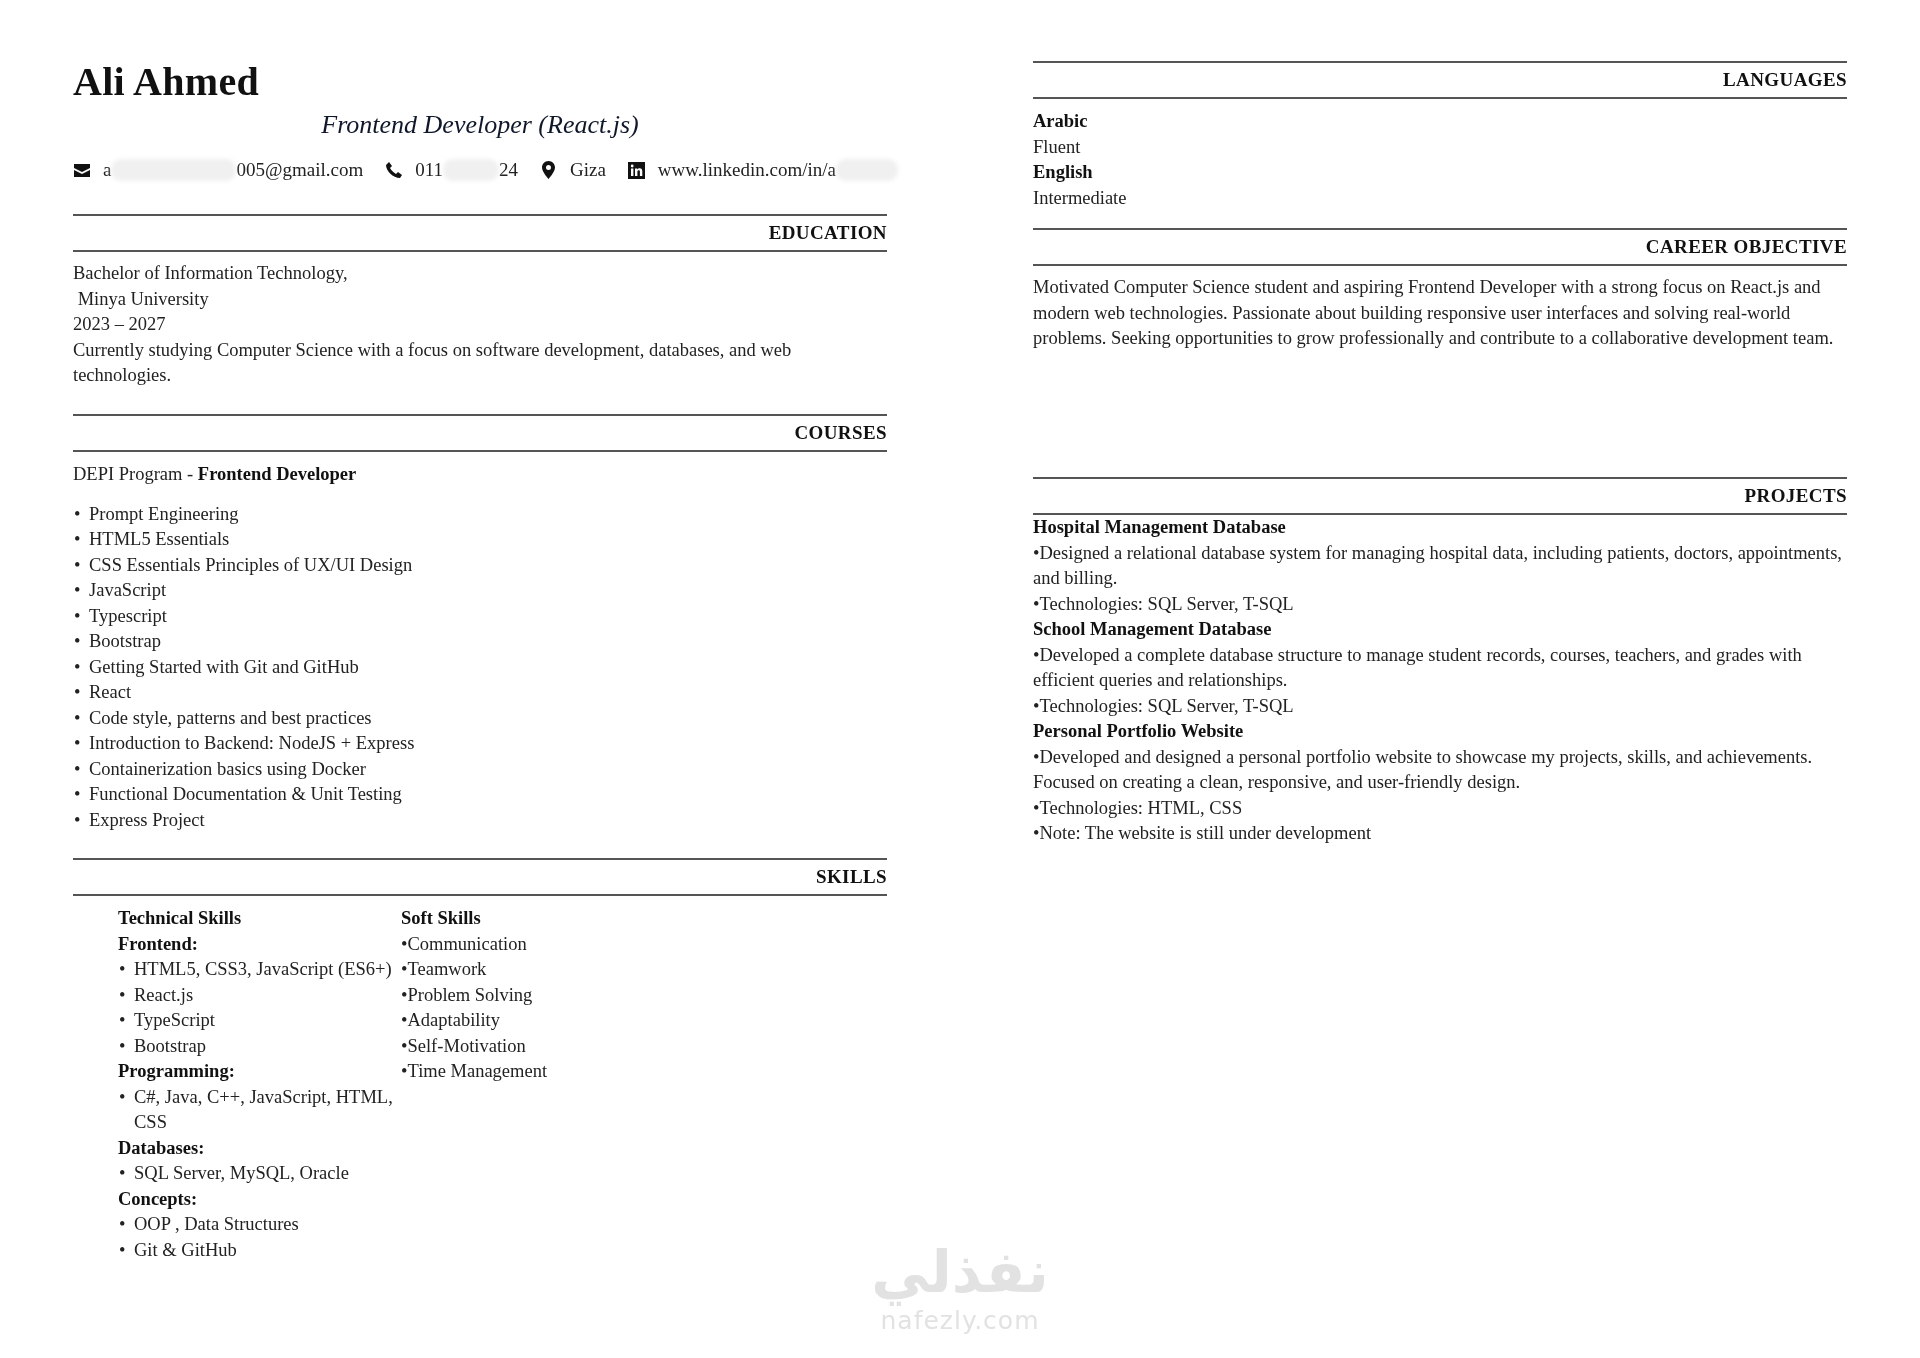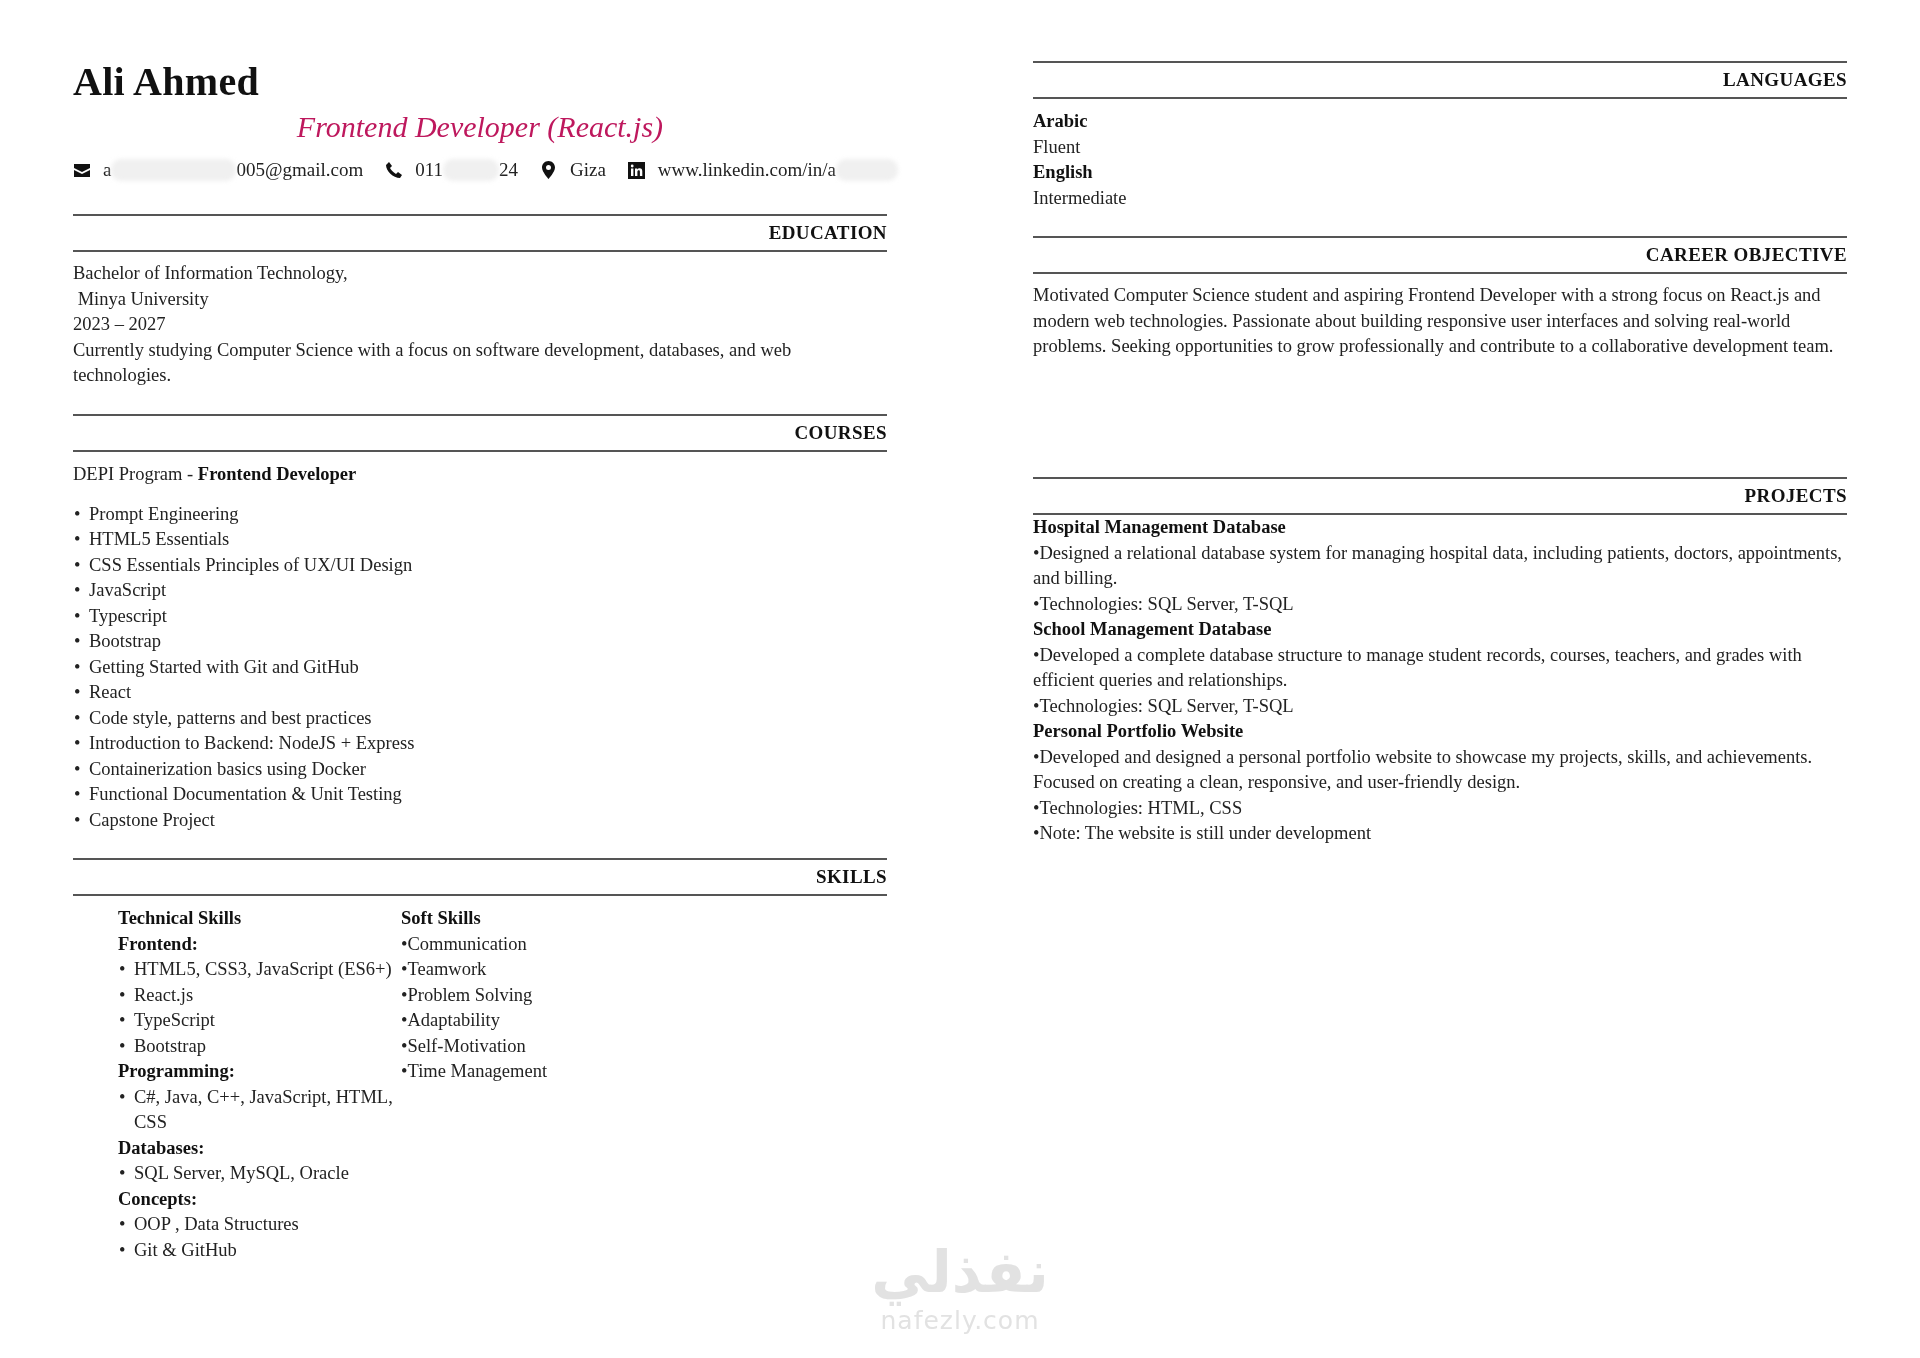--- a/index.html
+++ b/index.html
@@ -4,21 +4,21 @@
 <style>
   html, body { margin:0; padding:0; background:#ffffff; }
   body { width:1920px; height:1358px; position:relative; overflow:hidden;
          font-family:"Liberation Serif","DejaVu Serif",serif; color:#222; }
   .col { position:absolute; }
   .left { left:73px; top:0; width:814px; }
   .right { left:1033px; top:0; width:814px; }
   .name { position:absolute; left:0; width:814px; top:58px; text-align:left;
           font-size:40px; font-weight:bold; color:#111; letter-spacing:0.3px; }
   .title { position:absolute; left:0; width:814px; top:110px; text-align:center;
-           font-size:30px; font-style:italic; color:#be185d; }
+           font-size:26px; font-style:italic; color:#0f172a; }
   .contacts { position:absolute; left:0; top:159px; width:814px; display:flex; align-items:center;
               font-size:19px; color:#222; white-space:nowrap; }
   .contact { display:flex; align-items:center; margin-right:22px; }
   .contact .ic { width:18px; height:18px; display:inline-flex; align-items:center; justify-content:center; margin-right:12px; }
   .blur { display:inline-block; height:22px; background:#f0f0f0; border-radius:10px; filter:blur(2px); vertical-align:middle; }
   .section { position:absolute; left:0; width:814px; }
   .sec-head { border-top:2px solid #555; border-bottom:2px solid #555; height:34px; line-height:34px;
               text-align:right; font-weight:bold; font-size:19px; color:#111; letter-spacing:0.4px; }
   .body { font-size:18.5px; line-height:25.5px; color:#222; }
   .p { margin:0; }
@@ -104,21 +104,21 @@
         <li>CSS Essentials Principles of UX/UI Design</li>
         <li>JavaScript</li>
         <li>Typescript</li>
         <li>Bootstrap</li>
         <li>Getting Started with Git and GitHub</li>
         <li>React</li>
         <li>Code style, patterns and best practices</li>
         <li>Introduction to Backend: NodeJS + Express</li>
         <li>Containerization basics using Docker</li>
         <li>Functional Documentation &amp; Unit Testing</li>
-        <li>Capstone Project</li>
+        <li>Express Project</li>
       </ul>
     </div>
   </div>
 
   <div class="section" style="top:858px">
     <div class="sec-head">SKILLS</div>
     <div class="body skills" style="margin-top:10px">
       <div class="tech">
         <p class="p b">Technical Skills</p>
         <p class="p b">Frontend:</p>
@@ -160,21 +160,21 @@
   <div class="section" style="top:61px">
     <div class="sec-head">LANGUAGES</div>
     <div class="body" style="margin-top:10px">
       <p class="p b">Arabic</p>
       <p class="p">Fluent</p>
       <p class="p b">English</p>
       <p class="p">Intermediate</p>
     </div>
   </div>
 
-  <div class="section" style="top:236px">
+  <div class="section" style="top:228px">
     <div class="sec-head">CAREER OBJECTIVE</div>
     <div class="body" style="margin-top:9px">
       <p class="p">Motivated Computer Science student and aspiring Frontend Developer with a strong focus on React.js and modern web technologies. Passionate about building responsive user interfaces and solving real-world problems. Seeking opportunities to grow professionally and contribute to a collaborative development team.</p>
     </div>
   </div>
 
   <div class="section" style="top:477px">
     <div class="sec-head">PROJECTS</div>
     <div class="body" style="">
       <div>

